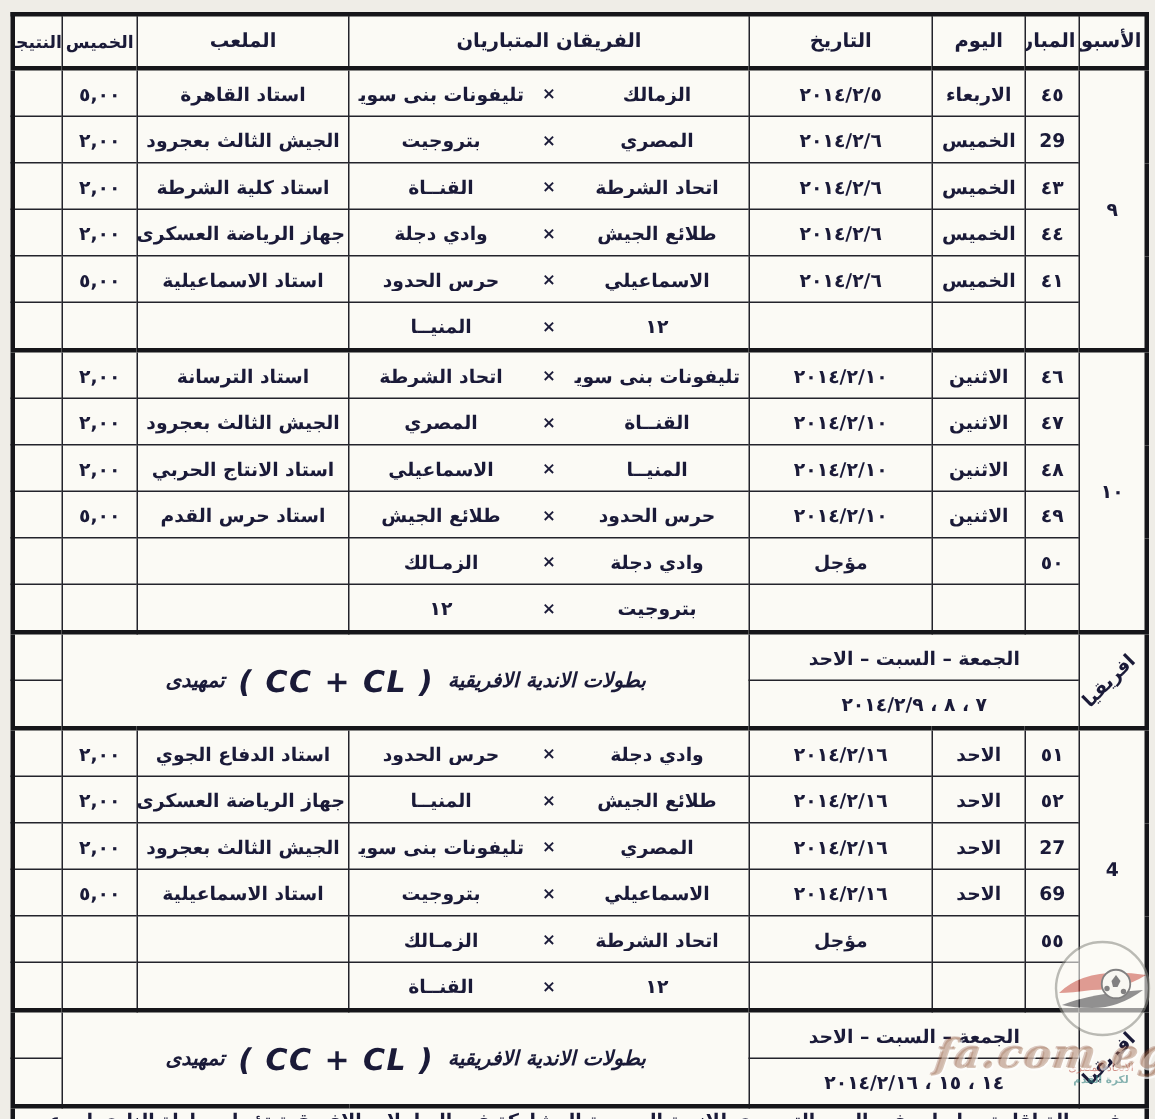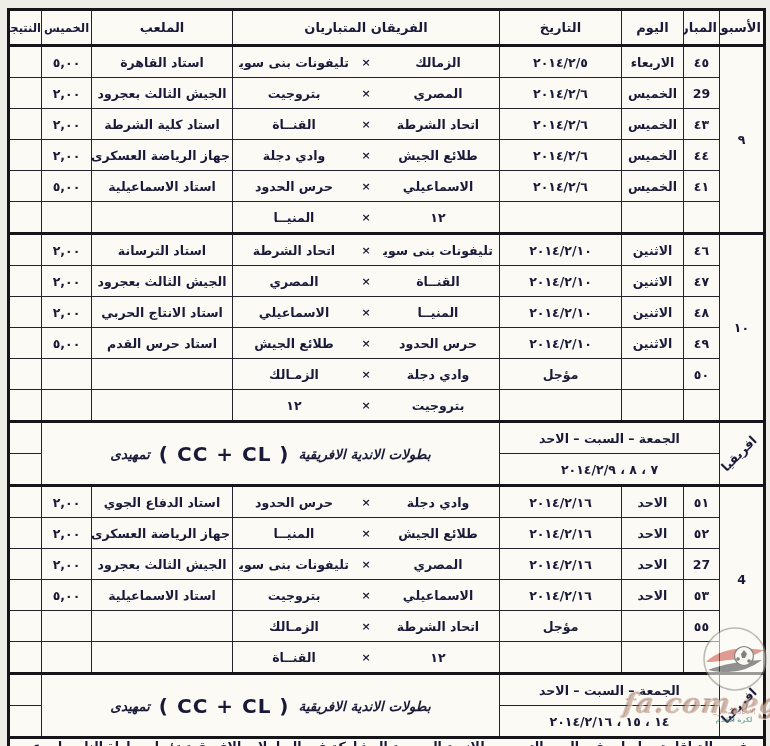--- a/index.html
+++ b/index.html
@@ -27,21 +27,21 @@
   
   td.teams-cell{padding:0 6px;}
   .team-line{display:flex;align-items:center;justify-content:center;}
   .team-line .team{flex:1;overflow:hidden;}
   .team-line .xsep{width:34px;font-size:11px;flex:0 0 auto;}
   
   td.af-days,td.af-dates{height:21px;font-size:12.5px;}
   td.af-main{padding:0;}
   .af-flex{display:flex;align-items:center;justify-content:center;gap:9px;}
   .af-flex .af-title,.af-flex .af-suffix{font-size:13.5px;font-style:italic;}
-  .af-flex .af-latin{direction:ltr;font-size:20px;letter-spacing:1px;}
+  .af-flex .af-latin{direction:ltr;font-size:20px;letter-spacing:1px;font-style:italic;}
   td.wk-diag span{display:inline-block;transform:rotate(-45deg);font-size:12.5px;}
   
   td.note-cell{height:37px;font-size:13.8px;white-space:normal;}
   
   .wm{position:absolute;left:698px;top:626px;width:72px;z-index:5;opacity:.58;pointer-events:none;text-align:center;}
   .wm .org1{font-size:7px;color:#b5453a;line-height:8px;font-weight:400;}
   .wm .org2{font-size:7px;color:#2f7d7d;line-height:8px;font-weight:700;}
   .wm-url{
     position:absolute;left:624px;top:688px;z-index:6;pointer-events:none;
     font-family:"DejaVu Serif", serif;font-style:italic;font-weight:700;
@@ -315,21 +315,21 @@
             <span class="team">المصري</span>
             <span class="xsep">×</span>
             <span class="team">تليفونات بنى سويف</span>
           </div>
         </td>
         <td class="stadium-cell">الجيش الثالث بعجرود</td>
         <td class="time-cell">٢,٠٠</td>
         <td class="result-cell"></td>
       </tr>
       <tr>
-        <td class="match-cell">٥٣</td>
+        <td class="match-cell">69</td>
         <td class="day-cell">الاحد</td>
         <td class="date-cell">٢٠١٤/٢/١٦</td>
         <td class="teams-cell">
           <div class="team-line">
             <span class="team">الاسماعيلي</span>
             <span class="xsep">×</span>
             <span class="team">بتروجيت</span>
           </div>
         </td>
         <td class="stadium-cell">استاد الاسماعيلية</td>

